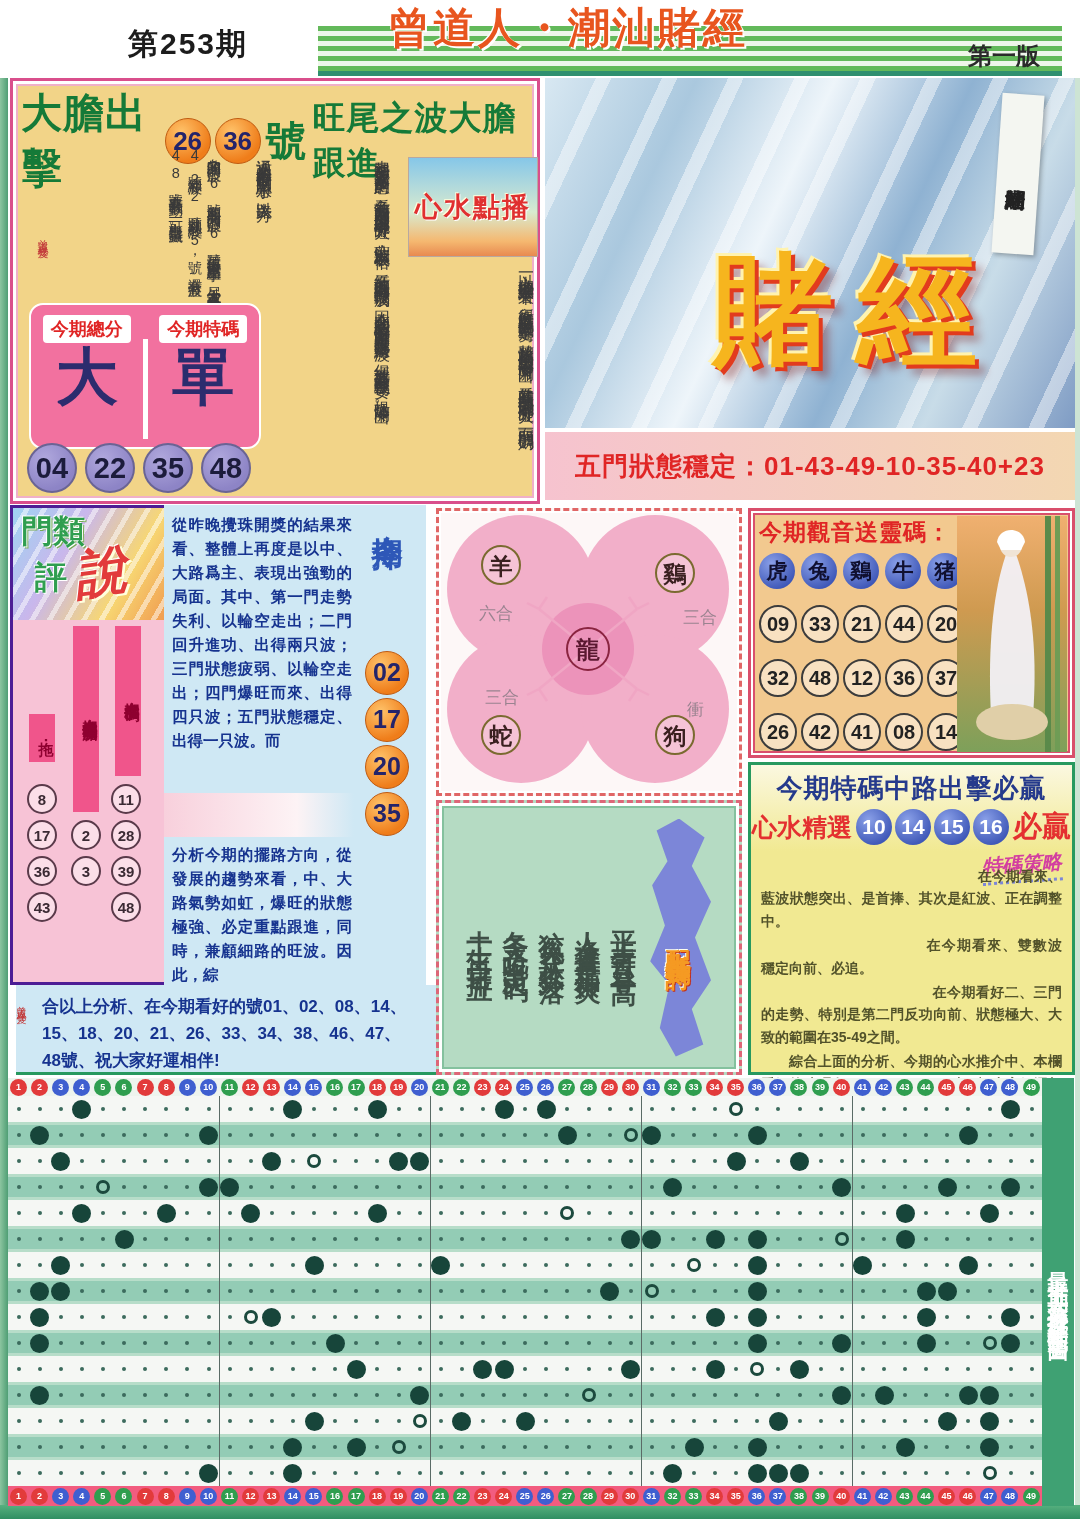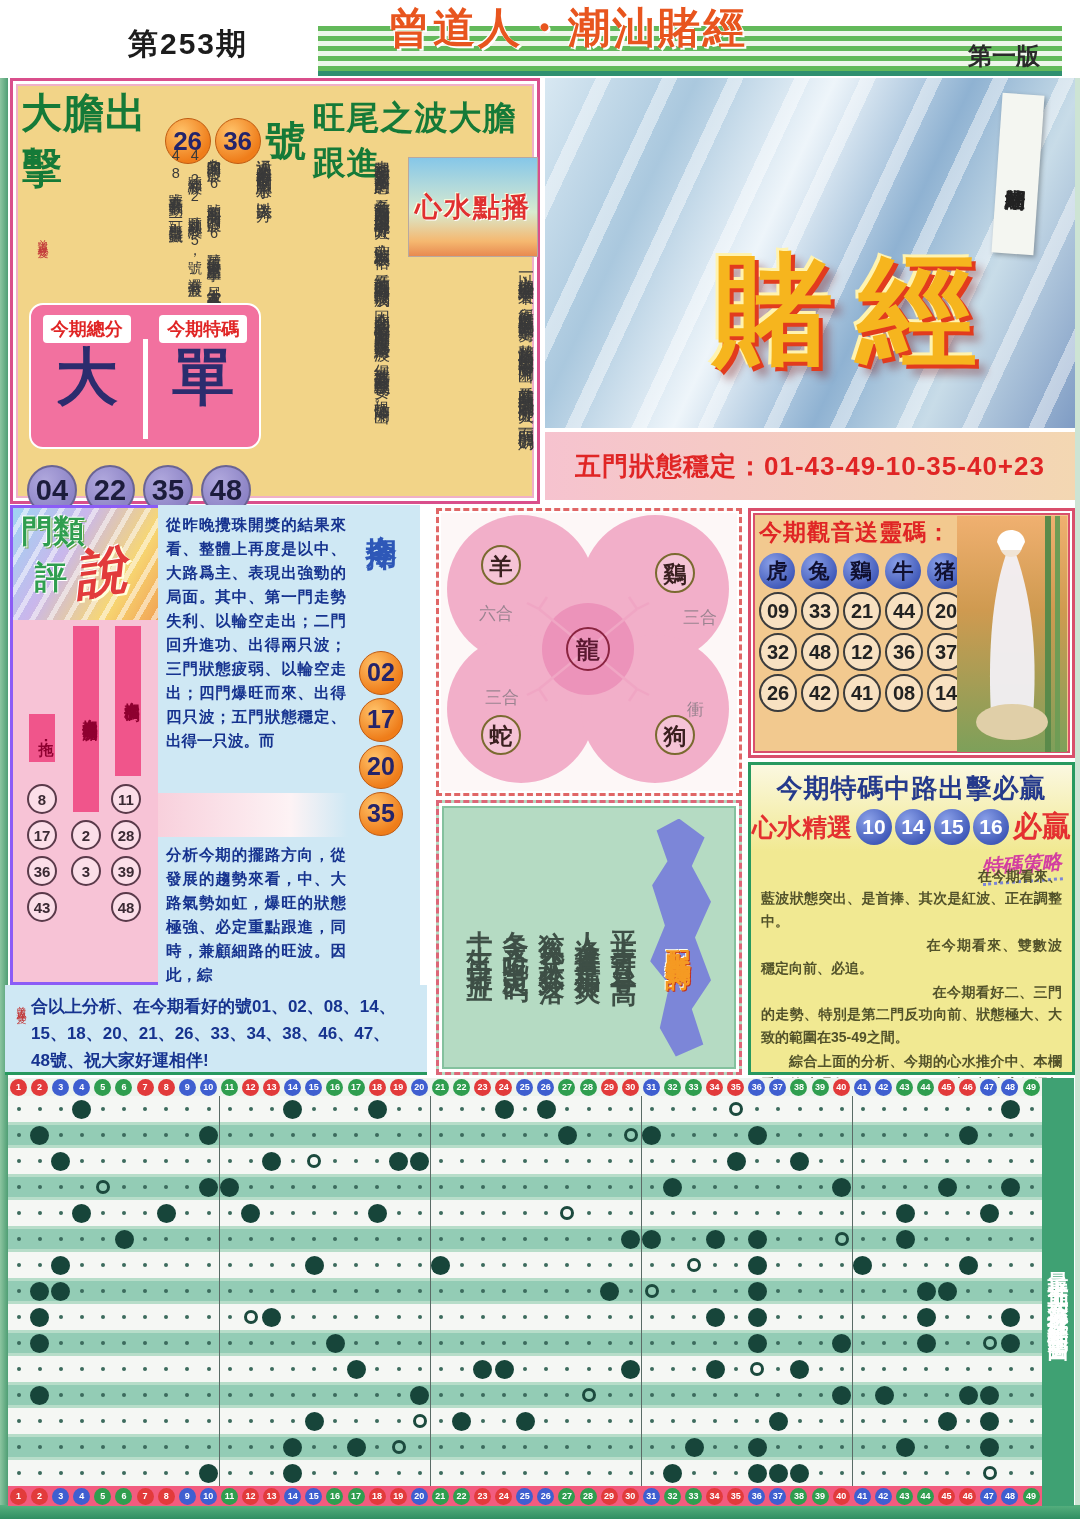--- a/index.html
+++ b/index.html
@@ -37,21 +37,21 @@
      display:flex;align-items:center;justify-content:center;border:1px solid #b8a8a0;}
   .tipbox span{font-size:27px;font-weight:700;color:#e03030;letter-spacing:2px;
      text-shadow:1px 1px 0 #fff,-1px -1px 0 #ffd;}
   .score-box{left:16px;top:222px;width:232px;height:146px;background:#f2719f;border-radius:14px;
      border:2px solid #fff;display:flex;}
   .score-half{flex:1;display:flex;flex-direction:column;align-items:center;}
   .score-div{width:5px;background:#fff;margin:34px 0 8px 0;}
   .score-pill{margin-top:10px;background:#fff;color:#e02525;font-size:18px;font-weight:bold;
      padding:2px 8px;border-radius:4px;white-space:nowrap;}
   .score-val{font-size:62px;font-weight:900;color:#2c2c6e;line-height:1.1;}
-  .purple-row{left:14px;top:384px;display:flex;gap:8px;align-items:center;}
+  .purple-row{left:14px;top:362px;display:flex;gap:8px;align-items:center;}
   
   .ball{display:inline-flex;align-items:center;justify-content:center;border-radius:50%;font-weight:900;}
   .ball.orange{width:46px;height:46px;background:radial-gradient(circle at 35% 30%,#ffc36a,#ef7d1a 70%);
      border:1px solid #c05a10;color:#24246a;font-size:26px;}
   .ball.orange.mid{width:44px;height:44px;font-size:25px;}
   .ball.purple{width:50px;height:50px;background:radial-gradient(circle at 35% 30%,#b0a8dd,#8d84c6 70%);
      border:2px solid #6a6494;color:#1c1c3c;font-size:29px;}
   .ball.ring{background:rgba(255,255,255,.45);border:2px solid #5a3a4a;color:#3a2a33;}
   .ball.ring.small{width:30px;height:30px;font-size:15px;}
   .ball.ring.grid{width:38px;height:38px;font-size:20px;border:2px solid #3c3c3c;color:#222;}
@@ -68,45 +68,45 @@
      text-shadow:4px 4px 0 #ffe84a,-2px -2px 0 #ffffff,9px 9px 7px rgba(180,60,40,.45);}
   .logo-w2{left:168px;top:152px;font-size:120px;font-weight:900;color:#f6b51e;letter-spacing:24px;z-index:2;
      text-shadow:4px 4px 0 #e23b1e,-3px -3px 0 #fff3b0,10px 10px 9px rgba(120,20,20,.4);}
   .logo-tag{left:452px;top:16px;width:42px;height:160px;background:#f4f6f1;transform:rotate(4deg);z-index:2;
      box-shadow:2px 2px 5px rgba(0,0,0,.3);display:flex;align-items:center;justify-content:center;}
   .logo-tag span{writing-mode:vertical-rl;text-orientation:upright;font-size:20px;font-weight:bold;color:#222;}
   .result-bar{left:545px;top:432px;width:530px;height:68px;
      background:linear-gradient(90deg,#f6c3cf,#f3d7b2);display:flex;align-items:center;justify-content:center;
      font-size:26px;font-weight:bold;color:#e02525;letter-spacing:1px;}
   
-  .panel-category{left:10px;top:505px;width:160px;height:480px;background:#f7c3d6;border:3px solid #8b5cf6;}
+  .panel-category{left:10px;top:505px;width:160px;height:480px;background:#f7c3d6;border:3px solid #4c1d95;}
   .cat-title{left:0;top:0;width:154px;height:112px;overflow:hidden;
      background:linear-gradient(120deg,#9ed3f2 0%,#c9b7ec 35%,#f7d773 70%,#f09a4e 100%);}
   .cat-title::after{content:"";position:absolute;inset:0;
      background:repeating-linear-gradient(120deg,transparent 0 10px,rgba(255,255,255,.5) 10px 15px);}
   .cat-t1{left:8px;top:2px;font-size:32px;font-weight:900;color:#2f9e4f;z-index:2;
      text-shadow:1px 1px 0 #fff,-1px -1px 0 #fff,2px 2px 0 #7a5;}
   .cat-t2{left:22px;top:48px;font-size:32px;font-weight:900;color:#2f9e4f;z-index:2;
      text-shadow:1px 1px 0 #fff,-1px -1px 0 #fff;}
   .cat-t3{left:62px;top:30px;font-size:52px;font-weight:900;color:#e23b3b;z-index:2;
      transform:rotate(-8deg);font-style:italic;text-shadow:2px 2px 0 #ffd,-1px -1px 0 #fff;}
   .cat-bar{position:absolute;width:26px;background:#f0558b;color:#8f0030;font-weight:bold;font-size:15px;
      writing-mode:vertical-rl;text-orientation:upright;text-align:center;letter-spacing:1px;padding:3px 0;}
   .cat-col{position:absolute;display:flex;flex-direction:column;gap:6px;align-items:center;}
   
-  .panel-comment{left:158px;top:505px;width:262px;height:480px;background:#cfe8f4;}
+  .panel-comment{left:164px;top:505px;width:262px;height:480px;background:#cfe8f4;}
   .cm-p1{left:8px;top:8px;width:180px;font-size:15.5px;font-weight:bold;color:#16338f;line-height:1.55;text-align:justify;}
   .cm-band{left:0px;top:288px;width:190px;height:44px;background:linear-gradient(90deg,#f8d0dc,#fdf3f5 70%,#cfe8f4);}
   .cm-p2{left:8px;top:338px;width:180px;font-size:15.5px;font-weight:bold;color:#16338f;line-height:1.55;text-align:justify;}
   .cm-title{left:188px;top:4px;width:70px;height:472px;display:flex;flex-direction:column;align-items:center;
      justify-content:space-between;padding:2px 0;}
   .cm-title .ch{font-size:31px;font-weight:900;color:#2e58b8;line-height:1.02;writing-mode:vertical-rl;text-orientation:upright;letter-spacing:2px;}
   .cm-title .ch.bot{font-size:33px;}
   .cm-title .balls{display:flex;flex-direction:column;gap:3px;}
-  .strip-blue{left:5px;top:985px;width:422px;height:90px;background:#cfe8f4;border-bottom:3px solid #27995f;
+  .strip-blue{left:16px;top:985px;width:422px;height:90px;background:#cfe8f4;border-bottom:3px solid #27995f;
      padding:8px 14px 0 26px;font-size:17px;font-weight:bold;color:#16338f;line-height:1.6;}
   .seal2{left:14px;top:998px;font-size:10px;}
   
   .panel-flower{left:436px;top:508px;width:306px;height:288px;background:#fdf7f7;
      border:3px dashed #e06666;box-shadow:inset 0 0 0 2px #fff;}
   
   .panel-poem{left:436px;top:800px;width:306px;height:275px;background:#b5dbc3;
      border:3px dashed #dd6677;box-shadow:inset 0 0 0 3px #fff,inset 0 0 0 5px #84c19e;
      display:flex;flex-direction:row-reverse;align-items:center;justify-content:center;gap:10px;padding:10px 6px;}
   .poem-col{writing-mode:vertical-rl;text-orientation:upright;font-size:26px;font-weight:bold;color:#3e4f46;
@@ -115,21 +115,21 @@
   .poem-splash{position:absolute;inset:0;background:#7c86d8;
      clip-path:polygon(50% 0,90% 8%,70% 20%,100% 35%,75% 50%,100% 68%,70% 80%,88% 95%,45% 100%,20% 88%,35% 70%,5% 60%,28% 45%,8% 28%,32% 18%,15% 5%);}
   .poem-title span{position:relative;writing-mode:vertical-rl;text-orientation:upright;font-size:25px;font-weight:900;
      color:#f59a23;letter-spacing:3px;text-shadow:1px 1px 0 #c03020,-1px -1px 0 #ffe;}
   
   .panel-guanyin{left:748px;top:508px;width:327px;height:250px;background:#f2c98f;
      border:3px solid #d94f6c;box-shadow:inset 0 0 0 2px #fff,inset 0 0 0 4px #d94f6c;padding:6px 8px;}
   .gy-title{font-size:23px;font-weight:900;color:#e02525;letter-spacing:1px;}
   .gy-row{display:flex;gap:6px;margin-top:5px;}
   .gy-sub{font-size:21px;font-weight:900;color:#333;margin:6px 0 4px 0;}
-  .gy-grid-row{display:flex;gap:4px;margin-top:3px;text-align:center;}
+  .gy-grid-row{display:flex;gap:4px;margin-top:16px;text-align:center;}
   .gy-img{position:absolute;right:5px;top:5px;width:110px;height:236px;overflow:hidden;
      background:linear-gradient(180deg,#f0b070 0%,#cf9a50 40%,#7da05a 100%);}
   
   .panel-special{left:748px;top:762px;width:327px;height:313px;border:3px solid #27995f;
      background:linear-gradient(180deg,#fbf8e0 0%,#f1e992 28%,#f1e992 100%);}
   .sp-title{left:0;top:6px;width:100%;text-align:center;font-size:26px;font-weight:900;color:#253a8c;letter-spacing:1px;}
   .sp-pick{left:0;top:42px;width:100%;display:flex;align-items:center;justify-content:center;gap:4px;}
   .sp-red{font-size:25px;font-weight:900;color:#e43030;}
   .sp-red.big{font-size:29px;}
   .sp-badge{right:10px;top:86px;font-size:20px;font-weight:900;font-style:italic;color:#d33fa0;

